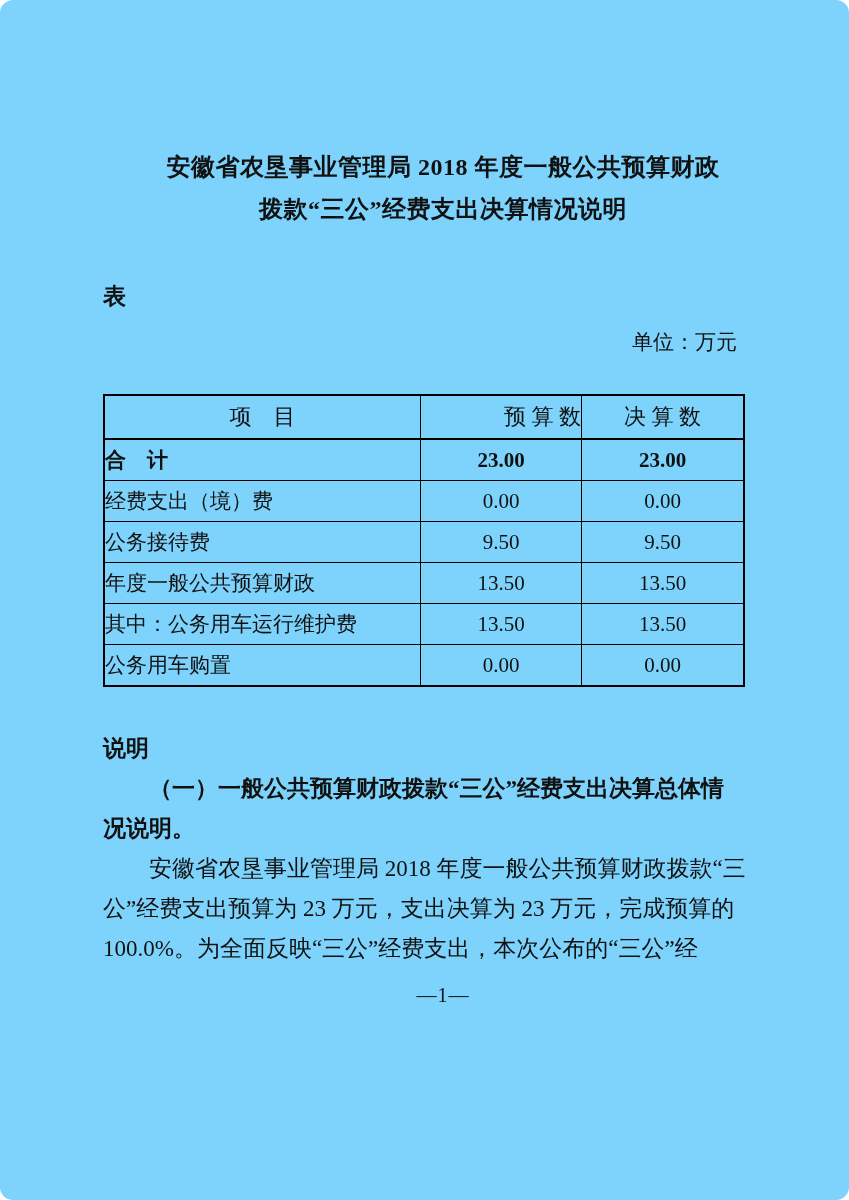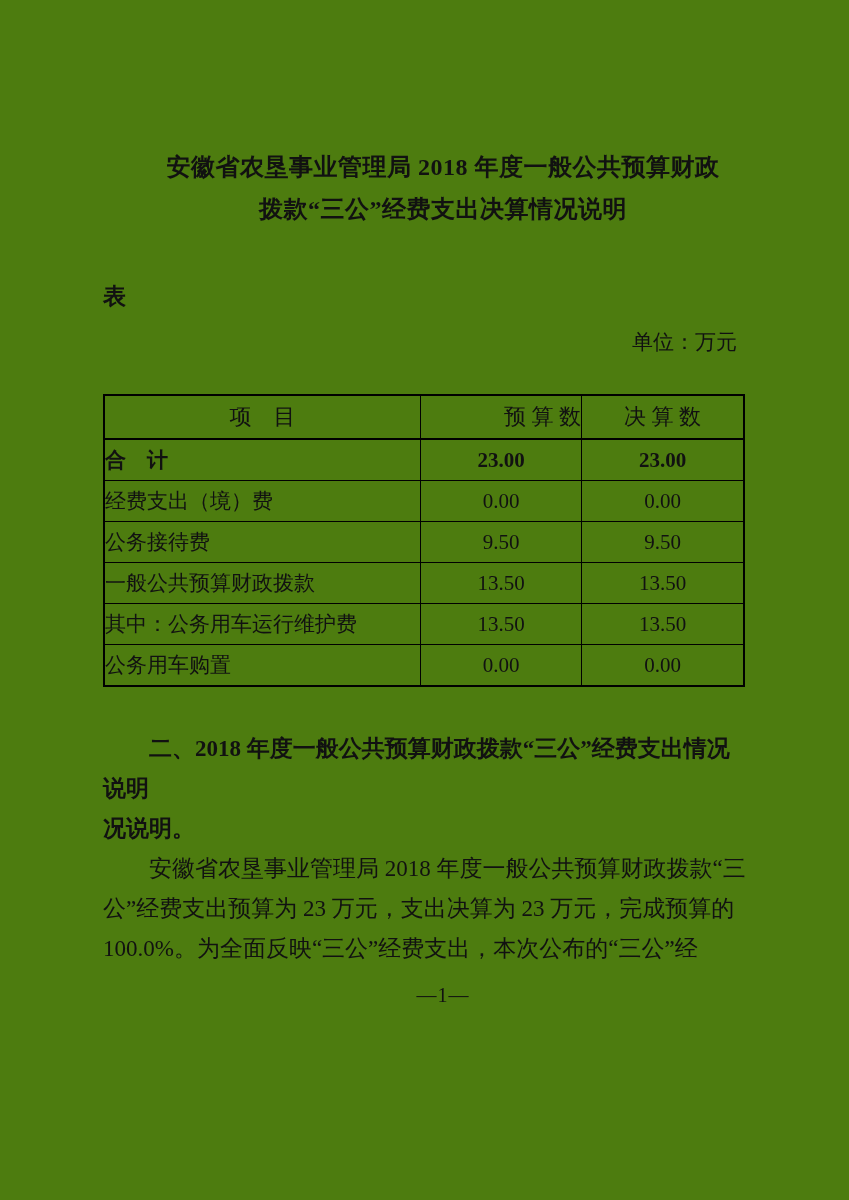--- a/index.html
+++ b/index.html
@@ -1,19 +1,20 @@
 <!DOCTYPE html>
 <html><head>
 <meta charset="utf-8">
 <style>
   html,body { margin:0; padding:0; background:#ffffff; }
   .page {
     width:849px; height:1200px; overflow:hidden; position:relative;
-    background:#4d7c0f; color:#111111;
+    background:#7dd3fc; color:#111111;
     font-family:"Liberation Serif","DejaVu Serif",serif;
+    border-radius:13px;
   }
   .content { padding:0 66px 0 103px; }
 
   .doc-title {
     padding-top:146px; text-align:center;
     font-size:24px; font-weight:bold; line-height:42px; letter-spacing:0.5px;
   }
 
   .h-block { font-size:23px; font-weight:bold; line-height:40px; text-align:left; }
   .sec1 { margin-top:47px; }
@@ -76,40 +77,40 @@
           <td class="al">经费支出（境）费</td>
           <td class="num">0.00</td>
           <td class="num">0.00</td>
         </tr>
         <tr>
           <td class="al">公务接待费</td>
           <td class="num">9.50</td>
           <td class="num">9.50</td>
         </tr>
         <tr>
-          <td class="al">一般公共预算财政拨款</td>
+          <td class="al">年度一般公共预算财政</td>
           <td class="num">13.50</td>
           <td class="num">13.50</td>
         </tr>
         <tr>
           <td class="ai">其中：公务用车运行维护费</td>
           <td class="num">13.50</td>
           <td class="num">13.50</td>
         </tr>
         <tr>
           <td class="ac">公务用车购置</td>
           <td class="num">0.00</td>
           <td class="num">0.00</td>
         </tr>
       </tbody>
     </table>
 
     <div class="flow">
-      <div class="bold ln-indent">二、2018 年度一般公共预算财政拨款“三公”经费支出情况</div>
       <div class="bold">说明</div>
+      <div class="bold ln-indent">（一）一般公共预算财政拨款“三公”经费支出决算总体情</div>
       <div class="bold">况说明。</div>
       <div class="ln-indent">安徽省农垦事业管理局 2018 年度一般公共预算财政拨款“三</div>
       <div>公”经费支出预算为 23 万元，支出决算为 23 万元，完成预算的</div>
       <div>100.0%。为全面反映“三公”经费支出，本次公布的“三公”经</div>
     </div>
 
     <div class="page-number">—1—</div>
 
   </div>
 </div>

